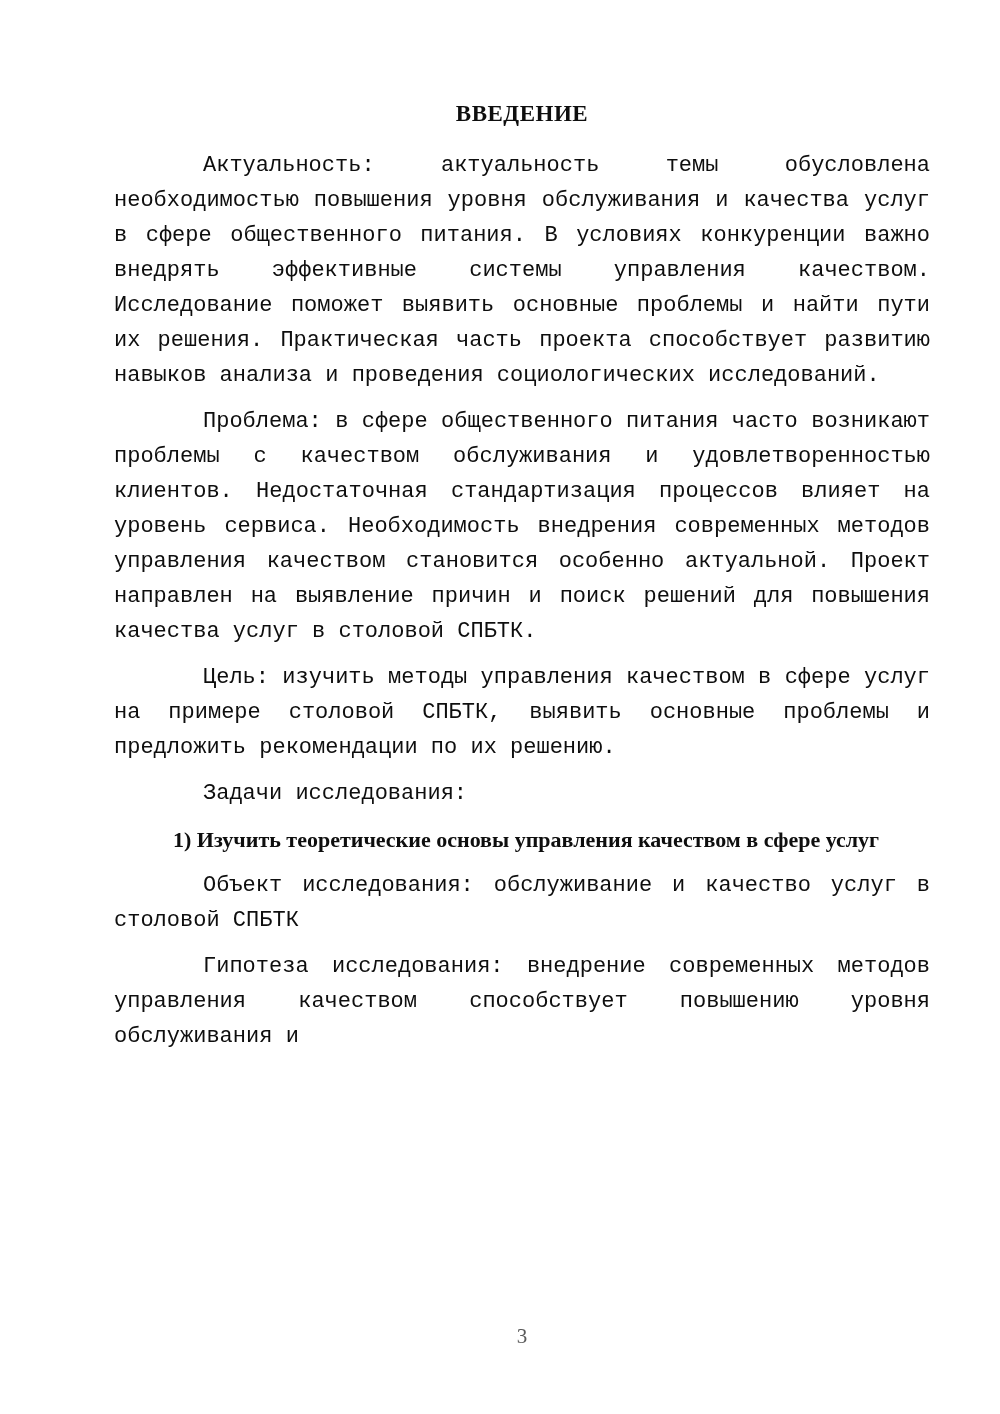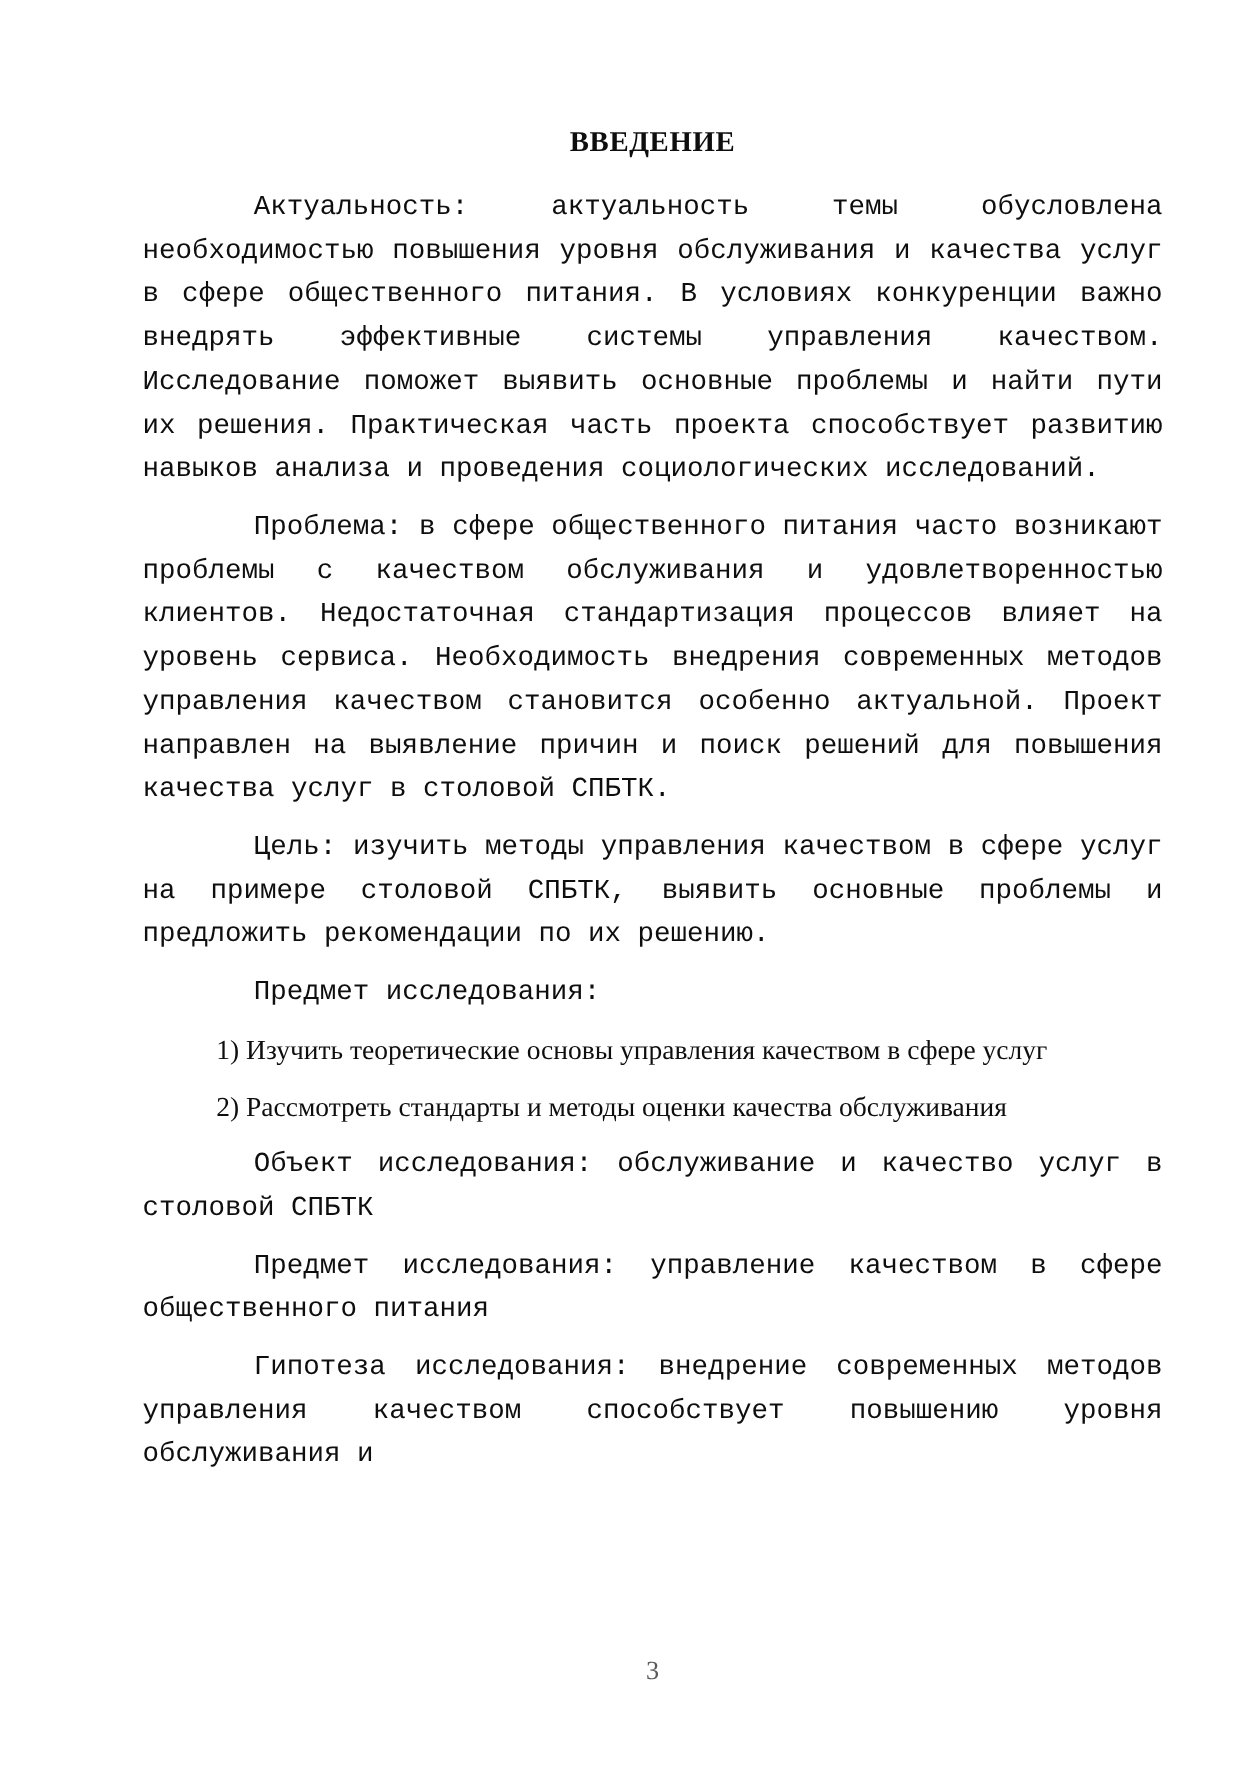--- a/index.html
+++ b/index.html
@@ -32,20 +32,21 @@
   p.para {
     margin: 0 0 11px 0;
     text-align: justify;
     text-indent: 89px;
     font-family: Liberation Mono, monospace;
   }
   p.task {
     margin: 0 0 11px 0;
     text-align: justify;
     text-indent: 59px;
+    font-weight: bold;
   }
   .page-number {
     position: absolute;
     left: 114px;
     right: 70px;
     bottom: 52px;
     text-align: center;
     color: #5a5a5a;
     font-size: 21px;
     line-height: 24px;
@@ -57,30 +58,28 @@
 <div class="page">
 
   <h1 class="title">ВВЕДЕНИЕ</h1>
 
   <p class="para">Актуальность: актуальность темы обусловлена необходимостью повышения уровня обслуживания и качества услуг в сфере общественного питания. В условиях конкуренции важно внедрять эффективные системы управления качеством. Исследование поможет выявить основные проблемы и найти пути их решения. Практическая часть проекта способствует развитию навыков анализа и проведения социологических исследований.</p>
 
   <p class="para">Проблема: в сфере общественного питания часто возникают проблемы с качеством обслуживания и удовлетворенностью клиентов. Недостаточная стандартизация процессов влияет на уровень сервиса. Необходимость внедрения современных методов управления качеством становится особенно актуальной. Проект направлен на выявление причин и поиск решений для повышения качества услуг в столовой СПБТК.</p>
 
   <p class="para">Цель: изучить методы управления качеством в сфере услуг на примере столовой СПБТК, выявить основные проблемы и предложить рекомендации по их решению.</p>
 
-  <p class="para">Предмет исследования:</p>
+  <p class="para">Задачи исследования:</p>
 
   <p class="task">1) Изучить теоретические основы управления качеством в сфере услуг</p>
 
-  <p class="task">2) Рассмотреть стандарты и методы оценки качества обслуживания</p>
 
 
 
 
   <p class="para">Объект исследования: обслуживание и качество услуг в столовой СПБТК</p>
 
-  <p class="para">Предмет исследования: управление качеством в сфере общественного питания</p>
 
   <p class="para">Гипотеза исследования: внедрение современных методов управления качеством способствует повышению уровня обслуживания и</p>
 
   <div class="page-number">3</div>
 
 </div>
 
 </body></html>

